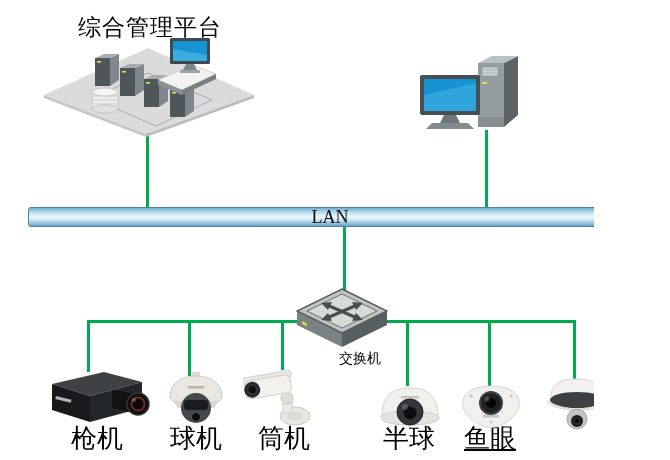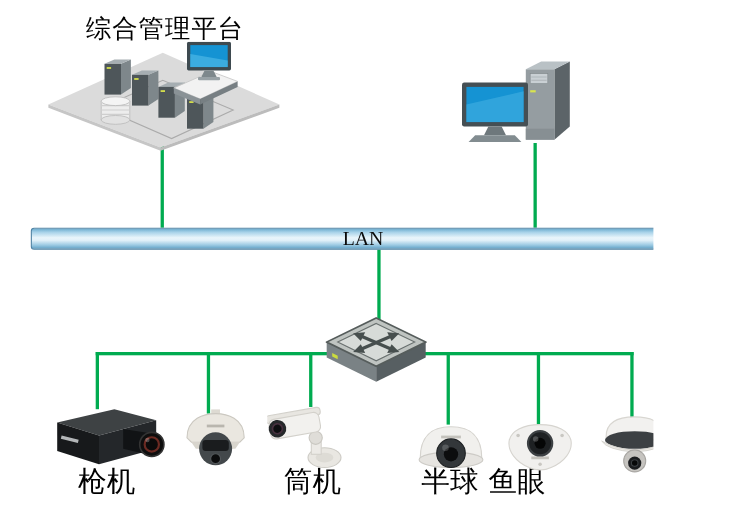--- a/index.html
+++ b/index.html
@@ -131,20 +131,21 @@
     <g fill="#474F4E" stroke="#474F4E">
       <line x1="31" y1="17" x2="61" y2="30" stroke-width="3"></line>
       <polygon points="67,32 56,33 60,25" stroke="none"></polygon>
       <polygon points="25,15 36,14 32,22" stroke="none"></polygon>
       <line x1="61" y1="17" x2="31" y2="30" stroke-width="3"></line>
       <polygon points="25,32 36,33 32,25" stroke="none"></polygon>
       <polygon points="67,15 56,14 60,22" stroke="none"></polygon>
     </g>
     <polygon points="6,33 11,35.5 11,38.5 6,36" fill="#CBDC3E"></polygon>
   </svg>
+  <div class="lbl" id="switch-label">交换机</div>
 
   <svg class="icon" style="left:42px;top:368px;" width="112" height="58" viewBox="0 0 112 58">
     <polygon points="10,16 62,4 100,14 48,28" fill="#3E4244"></polygon>
     <polygon points="10,16 48,28 48,54 10,42" fill="#17191B"></polygon>
     <polygon points="48,28 100,14 100,40 48,54" fill="#24272A"></polygon>
     <rect x="14" y="28" width="16" height="3" fill="#CFD2D4" opacity="0.85" transform="rotate(14 14 28)"></rect>
     <polygon points="70,22 96,26 96,46 70,40" fill="#111315"></polygon>
     <circle cx="96" cy="36" r="11" fill="#0E0E0E" stroke="#333333" stroke-width="1.5"></circle>
     <circle cx="96" cy="36" r="6.5" fill="#0B0B0B" stroke="#6B2A22" stroke-width="2"></circle>
     <circle cx="92" cy="32" r="2" fill="#ffffff" opacity="0.25"></circle>
@@ -196,17 +197,18 @@
   <svg class="icon" style="left:542px;top:377px;" width="70" height="55" viewBox="0 0 70 55">
     <path d="M9,20 C9,4 24,2 35,2 C46,2 61,4 61,20 L61,23 L9,23 Z" fill="#F2F1EF" stroke="#D8D6D1" stroke-width="1"></path>
     <ellipse cx="35" cy="23" rx="27" ry="8" fill="#3C4043"></ellipse>
     <path d="M5,24 Q35,40 65,24 Q60,32 35,34 Q10,32 5,24 Z" fill="#EBE9E5" stroke="#D2D0CB" stroke-width="0.8"></path>
     <circle cx="35" cy="42" r="10" fill="#C6C4C0" stroke="#A9A7A3" stroke-width="1"></circle>
     <circle cx="35" cy="44" r="6" fill="#1B1D1F"></circle>
     <circle cx="35" cy="44" r="3" fill="#070808" stroke="#3A3E41" stroke-width="1"></circle>
   </svg>
 
   <div class="lbl cam-label" style="left:37px;width:120px;">枪机</div>
+  <div class="lbl cam-label" style="left:136px;width:120px;">球机</div>
   <div class="lbl cam-label" style="left:224px;width:120px;">筒机</div>
   <div class="lbl cam-label" style="left:349px;width:120px;">半球</div>
-  <div class="lbl cam-label" style="left:410px;width:120px;">鱼眼</div>
+  <div class="lbl cam-label" style="left:430px;width:120px;text-decoration:underline;">鱼眼</div>
 
 </div>
 
 </body></html>

